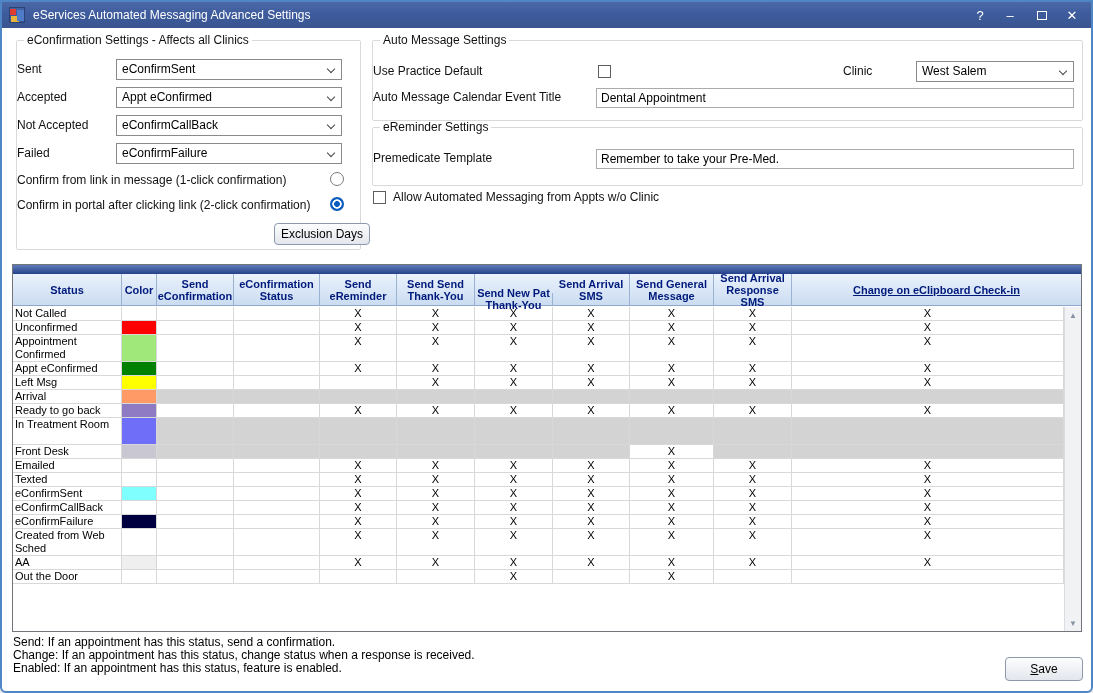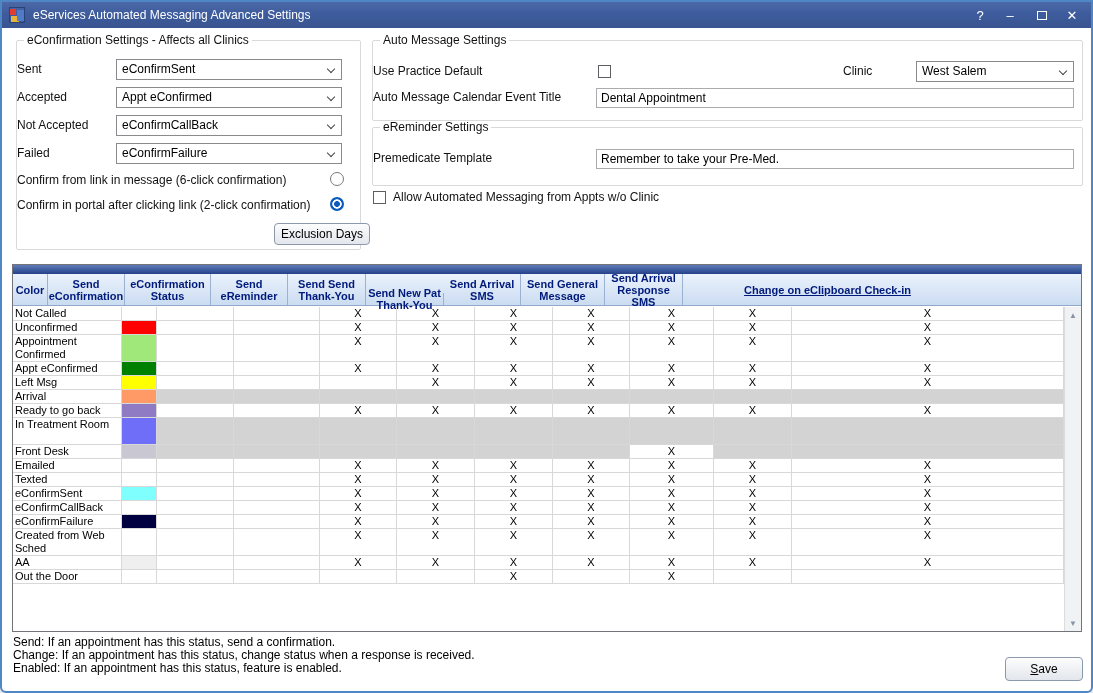--- a/index.html
+++ b/index.html
@@ -118,21 +118,21 @@
     <div class="lbl r" style="left:0;top:74px;width:92px;">Not Accepted</div>
     <div class="combo" style="left:99px;top:74px;width:226px;">
       <span>eConfirmCallBack</span><span class="chev"></span>
     </div>
 
     <div class="lbl r" style="left:0;top:102px;width:92px;">Failed</div>
     <div class="combo" style="left:99px;top:102px;width:226px;">
       <span>eConfirmFailure</span><span class="chev"></span>
     </div>
 
-    <div class="lbl r" style="left:0;top:128px;width:308px;line-height:14px;top:132px;">Confirm from link in message (6-click confirmation)</div>
+    <div class="lbl r" style="left:0;top:128px;width:308px;line-height:14px;top:132px;">Confirm from link in message (1-click confirmation)</div>
     <div class="radio" id="radio-one-click" style="left:313px;top:131px;"></div>
 
     <div class="lbl r" style="left:0;top:157px;width:308px;line-height:14px;">Confirm in portal after clicking link (2-click confirmation)</div>
     <div class="radio checked" id="radio-two-click" style="left:313px;top:156px;"></div>
 
     <div class="btn" style="left:229px;top:182px;width:96px;height:22px;margin-left:28px;">Exclusion Days</div>
   </div>
 
   <div class="groupbox" style="left:370px;top:125px;width:711px;height:59px;">
     <div class="gb-legend">eReminder Settings</div>
@@ -155,20 +155,21 @@
     <div class="lbl r" style="left:0;top:46px;width:218px;">Auto Message Calendar Event Title</div>
     <div class="tfield" style="left:223px;top:47px;width:478px;">Dental Appointment</div>
   </div>
 
   <div class="checkbox" id="cb-allow" style="left:371px;top:189px;"></div>
   <div class="lbl" style="left:391px;top:185px;">Allow Automated Messaging from Appts w/o Clinic</div>
 
   <div class="grid">
     <div class="grid-strip"></div>
     <div class="grid-header" id="grid-header">
+        <div class="hcell" style="width: 109px;">Status</div>
         <div class="hcell" style="width: 35px;">Color</div>
         <div class="hcell" style="width: 77px;">Send eConfirmation</div>
         <div class="hcell" style="width: 86px;">eConfirmation Status</div>
         <div class="hcell" style="width: 77px;">Send eReminder</div>
         <div class="hcell" style="width: 78px;">Send Send Thank-You</div>
         <div class="hcell" style="width: 78px; margin-top: 19px;">Send New Pat Thank-You</div>
         <div class="hcell" style="width: 77px;">Send Arrival SMS</div>
         <div class="hcell" style="width: 84px;">Send General Message</div>
         <div class="hcell" style="width: 78px;">Send Arrival Response SMS</div>
         <div class="hcell" style="width: 289px;">Change on eClipboard Check-in</div>

